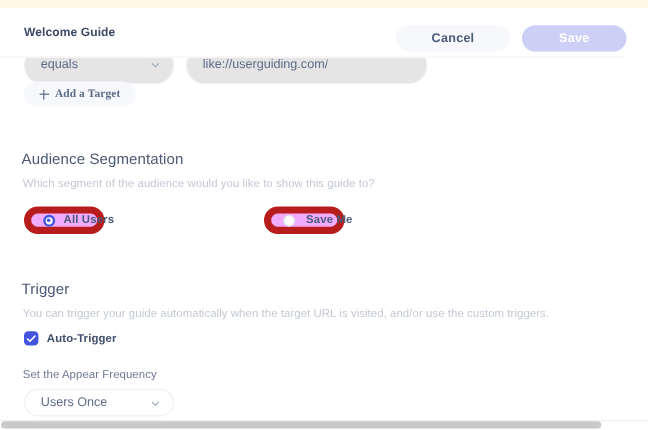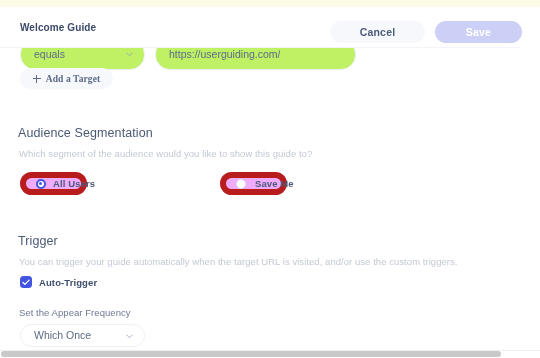--- a/index.html
+++ b/index.html
@@ -107,21 +107,21 @@
   .target-row {
     position: absolute;
     left: 0;
     top: -9px;
     width: 540px;
     height: 31px;
   }
   .field {
     position: absolute;
     height: 31px;
-    background: #bef264;
+    background: #e5e5e5;
     border: 1px solid #eef0f6;
     border-radius: 15px;
     box-sizing: border-box;
   }
   .field-operator {
     left: 20px;
     width: 125px;
   }
   .field-url {
     left: 155px;
@@ -355,21 +355,21 @@
     <div class="target-row">
       <div class="field field-operator">
         <span class="field-text">equals</span>
         <span class="chev">
           <svg width="7" height="7" viewBox="0 0 8 8">
               <path d="M1 2.4 L4 5.4 L7 2.4" fill="none" stroke="#9aa3b8" stroke-width="1" stroke-linecap="round" stroke-linejoin="round"></path>
             </svg>
         </span>
       </div>
       <div class="field field-url">
-        <span class="field-text">https://userguiding.com/</span>
+        <span class="field-text">like://userguiding.com/</span>
       </div>
     </div>
 
     <button class="add-target">
       <span class="plus-icon"></span>
       <span>Add a Target</span>
     </button>
 
     <div class="section-title aud-title">Audience Segmentation</div>
     <div class="section-sub aud-sub">Which segment of the audience would you like to show this guide to?</div>
@@ -390,21 +390,21 @@
       <span class="checkbox">
         <svg width="8" height="7" viewBox="0 0 9 8">
           <path d="M1 4 L3.3 6.1 L8 1.3" fill="none" stroke="#ffffff" stroke-width="1.5" stroke-linecap="round" stroke-linejoin="round"></path>
         </svg>
       </span>
       <span class="check-label">Auto-Trigger</span>
     </div>
 
     <div class="freq-label">Set the Appear Frequency</div>
     <div class="freq-select">
-      <span class="field-text">Which Once</span>
+      <span class="field-text">Users Once</span>
       <span class="chev">
         <svg width="7" height="7" viewBox="0 0 8 8">
             <path d="M1 2.4 L4 5.4 L7 2.4" fill="none" stroke="#9aa3b8" stroke-width="1" stroke-linecap="round" stroke-linejoin="round"></path>
           </svg>
       </span>
     </div>
 
   </div>
 
   <div class="hscroll-track"></div>

